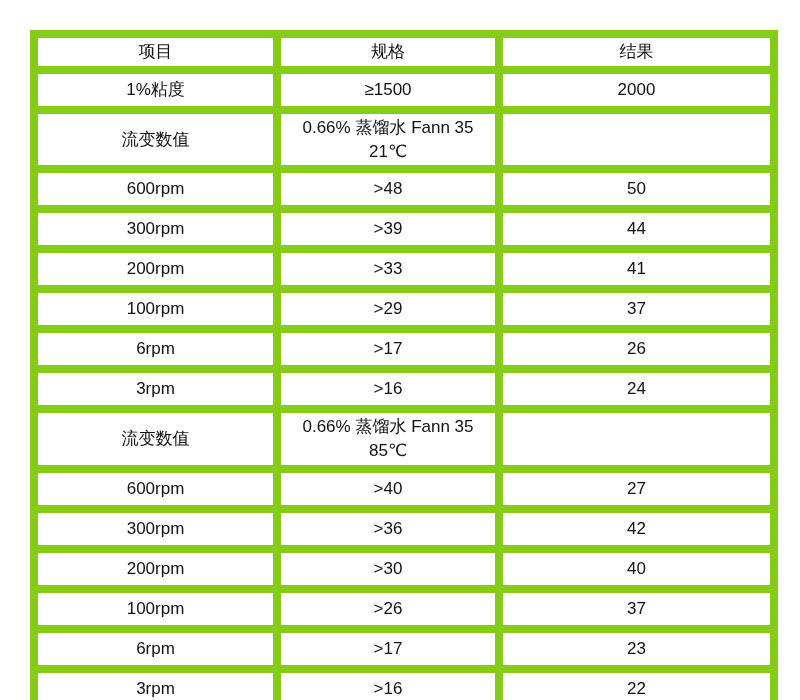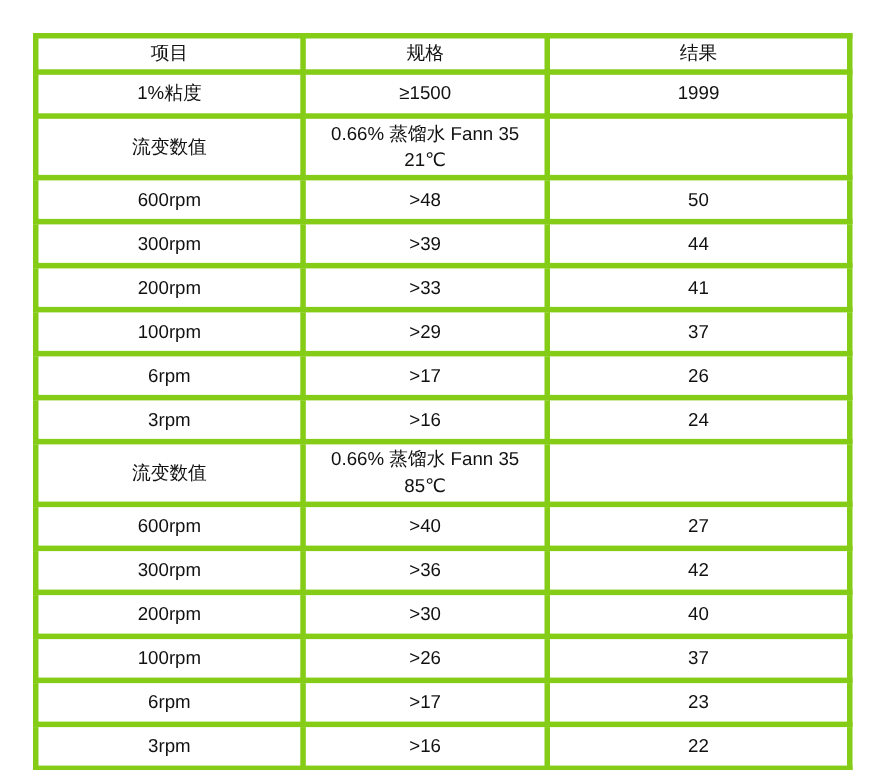--- a/index.html
+++ b/index.html
@@ -23,21 +23,21 @@
     top: 30px;
     width: 740px;
     border-collapse: collapse;
     table-layout: fixed;
   }
   .spec-table col.c1 { width: 243px; }
   .spec-table col.c2 { width: 222px; }
   .spec-table col.c3 { width: 275px; }
   .spec-table th,
   .spec-table td {
-    border: 5px solid #84cc16;
+    border: 8px solid #84cc16;
     text-align: center;
     vertical-align: middle;
     font-size: 17px;
     font-weight: 400;
     color: #111111;
     padding: 2px 4px;
     white-space: pre-line;
     line-height: 1.4;
     overflow: hidden;
     margin-left: 24px;
@@ -60,21 +60,21 @@
       <tr>
         <th>项目</th>
         <th>规格</th>
         <th>结果</th>
       </tr>
     </thead>
     <tbody>
         <tr>
           <td>1%粘度</td>
           <td>≥1500</td>
-          <td>1999</td>
+          <td>2000</td>
         </tr>
         <tr class="tall">
           <td>流变数值</td>
           <td>0.66% 蒸馏水 Fann 35
 21℃</td>
           <td></td>
         </tr>
         <tr>
           <td>600rpm</td>
           <td>&gt;48</td>

